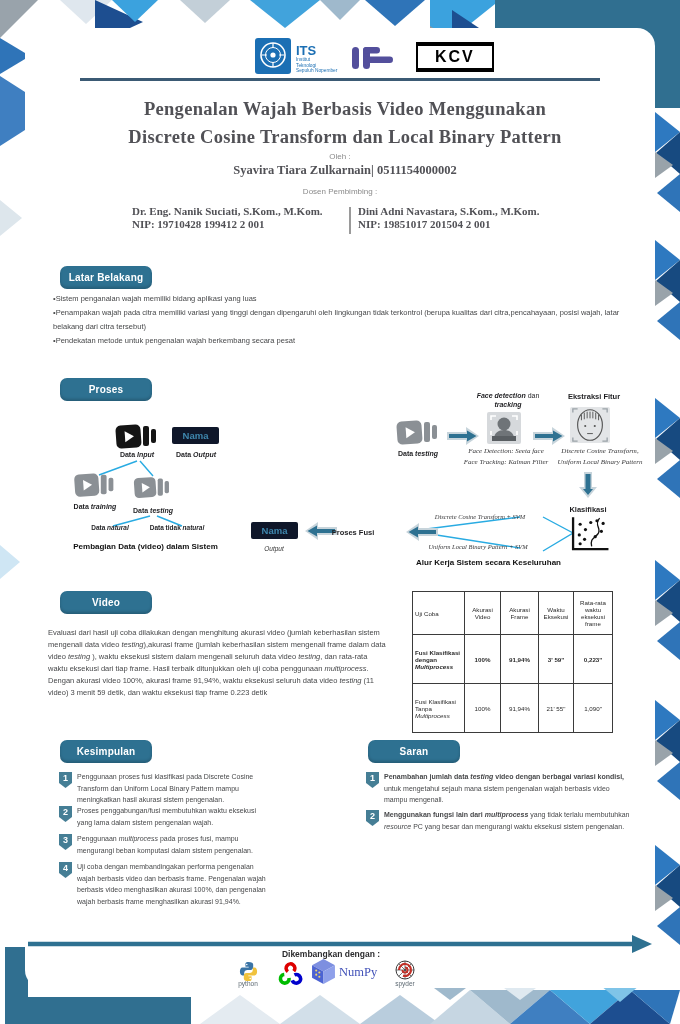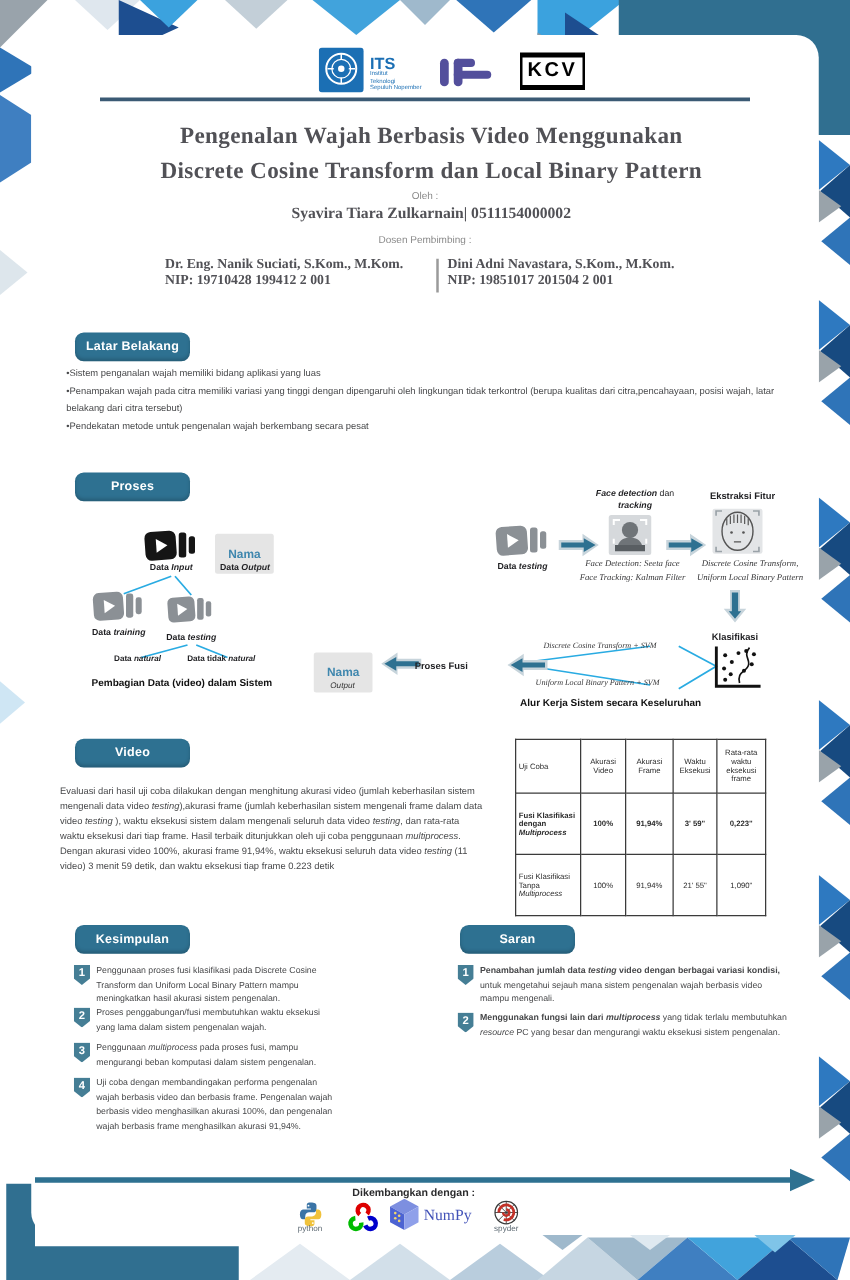--- a/index.html
+++ b/index.html
@@ -20,35 +20,35 @@
   .vrule{width:1.5px;height:27px;background:#9a9a9a;}
   .body-text{font-size:7.5px;color:#47484a;line-height:14px;}
   .hasil-text{font-size:7.5px;color:#47484a;line-height:12px;}
   .dlab{font-size:7px;font-weight:bold;color:#1f1f22;white-space:nowrap;}
   .dlab-sm{font-size:6.5px;font-weight:bold;color:#1f1f22;white-space:nowrap;}
   .dlab2{font-size:7px;color:#1f1f22;text-align:center;line-height:9px;}
   .sit{font-family:"Liberation Serif",serif;font-style:italic;font-size:7px;color:#38383a;
        white-space:nowrap;text-align:center;line-height:10.5px;}
   .sit-sm{font-family:"Liberation Serif",serif;font-style:italic;font-size:6.5px;color:#38383a;white-space:nowrap;}
   .dcap{font-size:8px;font-weight:bold;color:#111;white-space:nowrap;padding-left:47px;}
-  .nama{width:47px;height:32px;background:#e5e5e5;color:#3f87ae;font-weight:bold;font-size:9.5px;
+  .nama{width:47px;height:17px;background:#0f172a;color:#3f87ae;font-weight:bold;font-size:9.5px;
         display:flex;align-items:center;justify-content:center;border-radius:2px;}
   .badge{width:13px;height:16px;background:#457e95;color:#fff;font-weight:bold;font-size:9px;
          text-align:center;line-height:13px;clip-path:polygon(0 0,100% 0,100% 68%,50% 100%,0 68%);}
   .itm{font-size:7px;color:#47484a;line-height:11.5px;}
   .it{font-style:italic;}
   .bd{font-weight:bold;}
   table.res{border-collapse:collapse;font-size:6.2px;color:#2c2c2c;table-layout:fixed;}
   table.res td{border:1px solid #3b3b3b;text-align:center;vertical-align:middle;padding:2px;}
   table.res td.lft{text-align:left;}
   table.res tr.hd td{height:38px;}
   table.res tr.r td{height:44px;}
   table.res tr.rb td{font-weight:bold;}
   .kcv{border-top:4px solid #000;border-bottom:4px solid #000;border-left:2px solid #000;border-right:2px solid #000;
-       font-weight:bold;font-size:16px;letter-spacing:2px;color:#000;padding:2px 4px;line-height:18px;
+       font-weight:bold;font-size:16px;letter-spacing:2px;color:#000;padding:2px 17px;line-height:18px;
        font-family:"Liberation Sans",sans-serif;}
   .its-abbr{font-weight:bold;font-size:13px;color:#1b6fb4;line-height:12px;}
   .its-sub{font-size:4.8px;color:#1b6fb4;line-height:5.6px;}
   .dev-lbl{font-size:8.5px;font-weight:bold;color:#2b2b2d;white-space:nowrap;}
   .logo-lbl{font-size:6.5px;color:#5e6a73;white-space:nowrap;}
   .numpy-txt{font-family:"Liberation Serif",serif;font-size:12.5px;color:#4252b8;white-space:nowrap;}
 </style>
 </head>
 <body>
 

